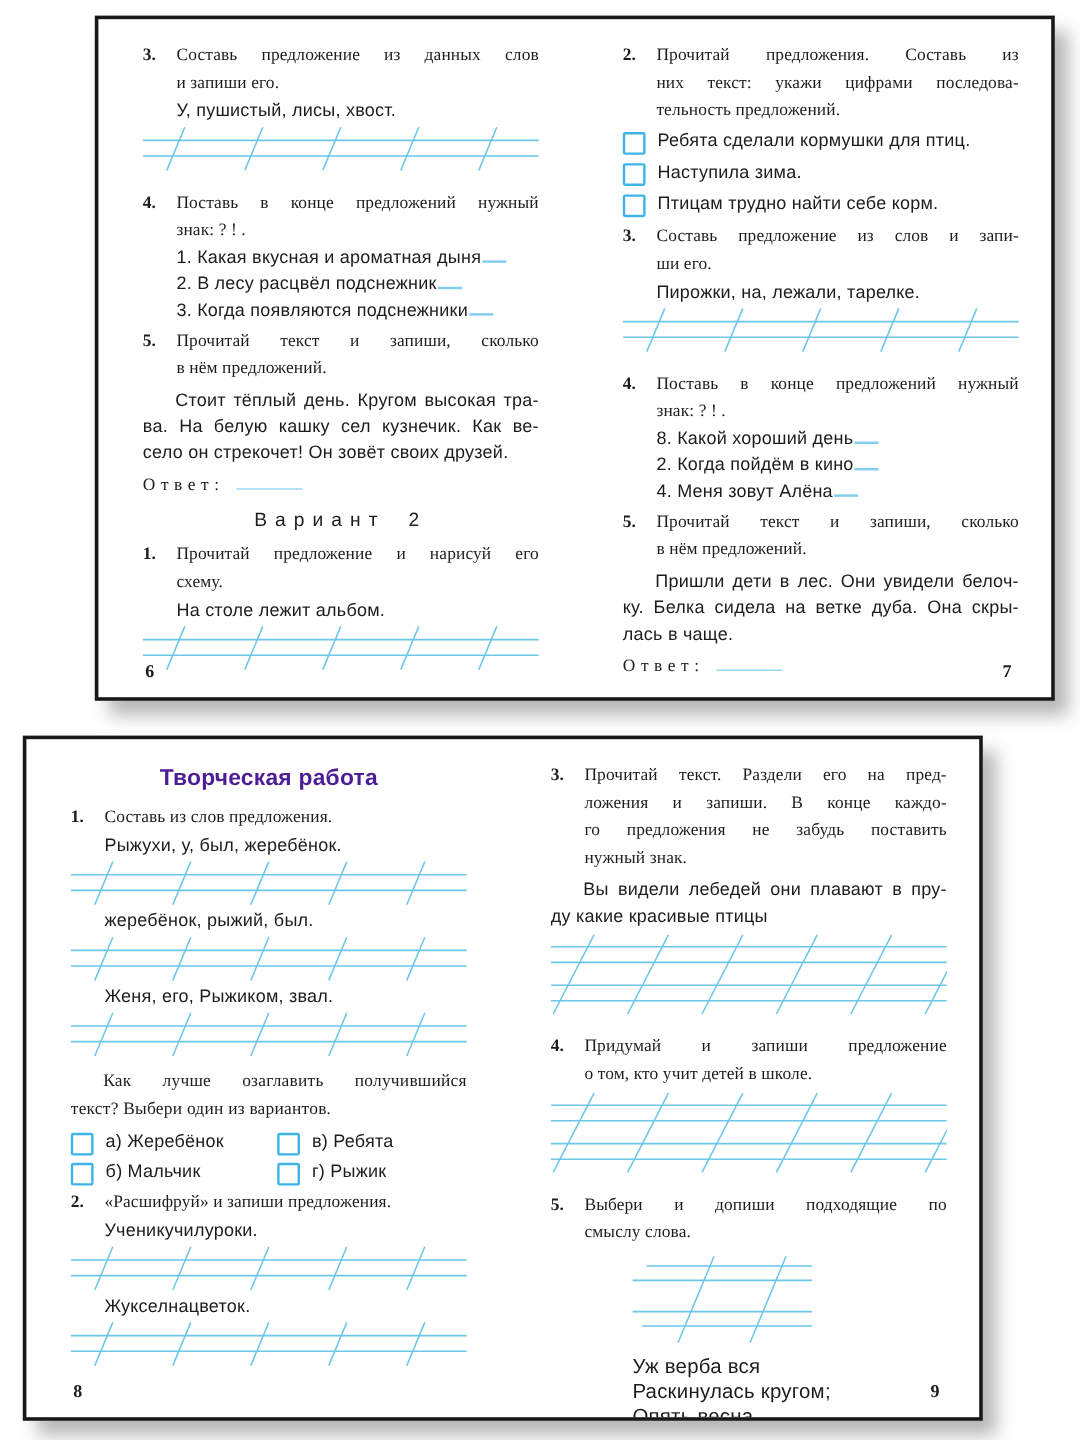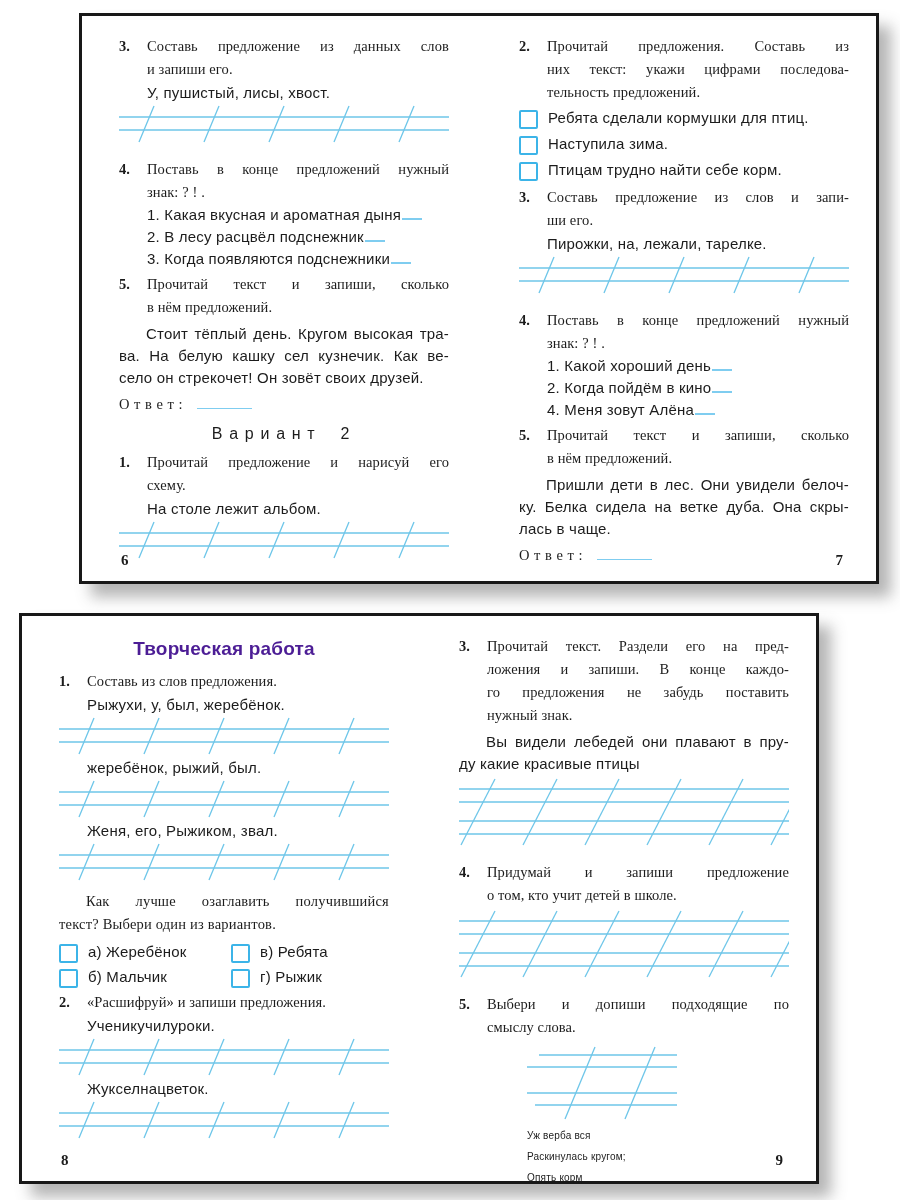--- a/index.html
+++ b/index.html
@@ -68,21 +68,21 @@
     font-size:15px;line-height:20px;letter-spacing:.2px;}
   .checkgrid{margin-top:6px;display:grid;grid-template-columns:172px auto;row-gap:4px;}
   .checkgrid .checkrow{margin-bottom:0;}
 
   .ruled-block{margin:1px 0 0 0;}
   .ruled-tall{margin:2px 0 0 0;}
   .ruled-block svg,.ruled-tall svg{display:block;}
 
   
   .poem{position:relative;margin:6px 0 0 68px;font-family:"Liberation Sans",sans-serif;
-    font-size:10px;letter-spacing:.2px;}
+    font-size:17px;letter-spacing:.2px;}
   .poem-line{position:relative;z-index:1;line-height:21px;}
 </style>
 </head>
 <body>
 
 <section class="card card-top">
   <div class="page page-left">
     <div class="blocks">
         <div class="task">
           <div class="task-num">3.</div>
@@ -201,21 +201,21 @@
           </svg>
         </div>
         <div class="task">
           <div class="task-num">4.</div>
           <div class="task-body">
             <div class="iline jfull">Поставь в конце предложений нужный</div>
             <div class="iline">знак: ? ! .</div>
           </div>
         </div>
         <div class="numbered">
-          <div class="numline"><span>1. Какой хороший день</span><span class="blank"></span></div>
+          <div class="numline"><span>8. Какой хороший день</span><span class="blank"></span></div>
           <div class="numline"><span>2. Когда пойдём в кино</span><span class="blank"></span></div>
           <div class="numline"><span>4. Меня зовут Алёна</span><span class="blank"></span></div>
         </div>
         <div class="task">
           <div class="task-num">5.</div>
           <div class="task-body">
             <div class="iline jfull">Прочитай текст и запиши, сколько</div>
             <div class="iline">в нём предложений.</div>
           </div>
         </div>
@@ -398,17 +398,17 @@
             <div class="iline">смыслу слова.</div>
           </div>
         </div>
         <div class="poem"><svg width="150" height="78">
             <line x1="12" y1="10" x2="150" y2="10" stroke="#6ec6e9" stroke-width="1.3"></line>
             <line x1="0" y1="22" x2="150" y2="22" stroke="#6ec6e9" stroke-width="1.3"></line>
             <line x1="0" y1="48" x2="150" y2="48" stroke="#6ec6e9" stroke-width="1.3"></line>
             <line x1="8" y1="60" x2="150" y2="60" stroke="#6ec6e9" stroke-width="1.3"></line>
             <line x1="38" y1="74" x2="68" y2="2" stroke="#6ec6e9" stroke-width="1.3"></line>
             <line x1="98" y1="74" x2="128" y2="2" stroke="#6ec6e9" stroke-width="1.3"></line>
-          </svg><div class="poem-line">Уж верба вся</div><div class="poem-line">Раскинулась кругом;</div><div class="poem-line">Опять корм</div></div>
+          </svg><div class="poem-line">Уж верба вся</div><div class="poem-line">Раскинулась кругом;</div><div class="poem-line">Опять весна</div></div>
       </div>
     <div class="pagenum">9</div>
   </div>
 </section>
 
 </body></html>

